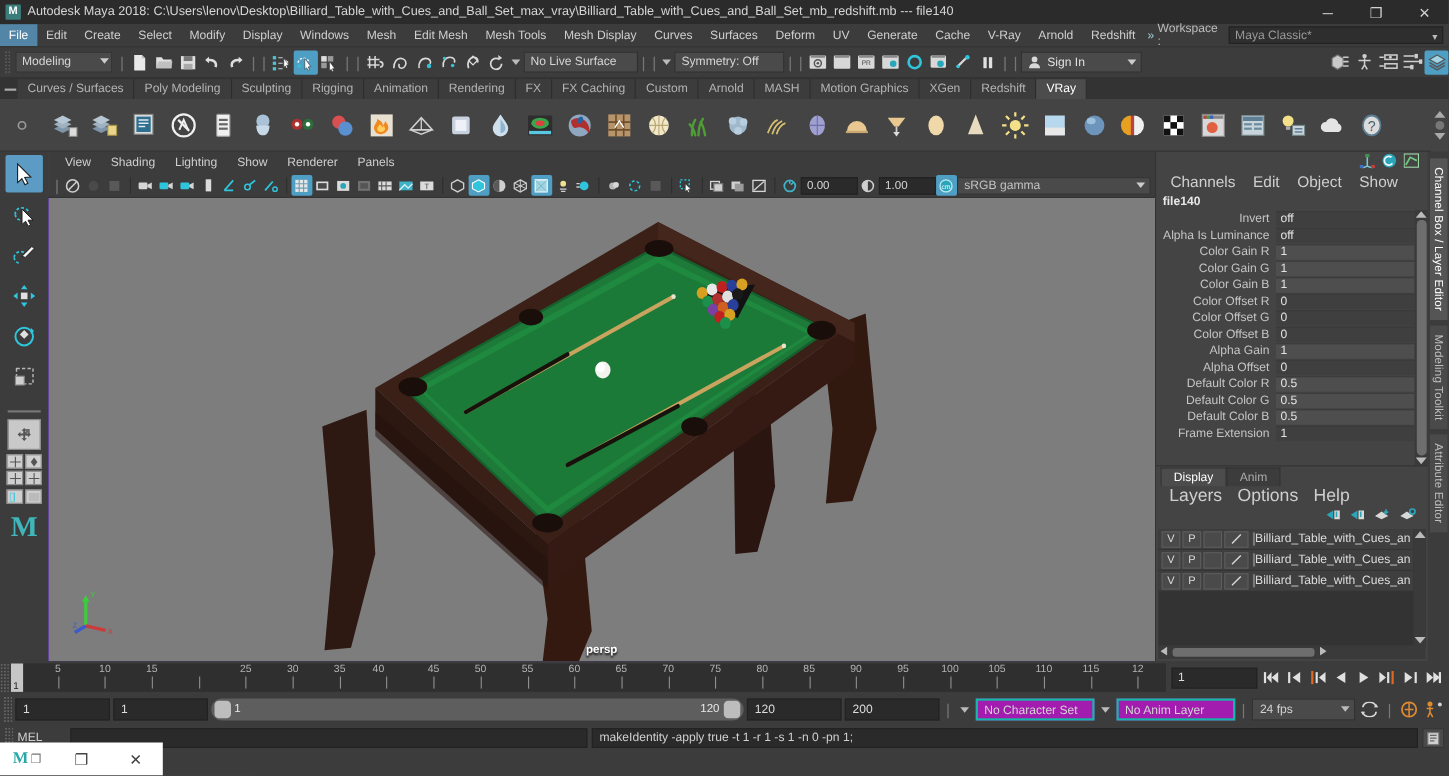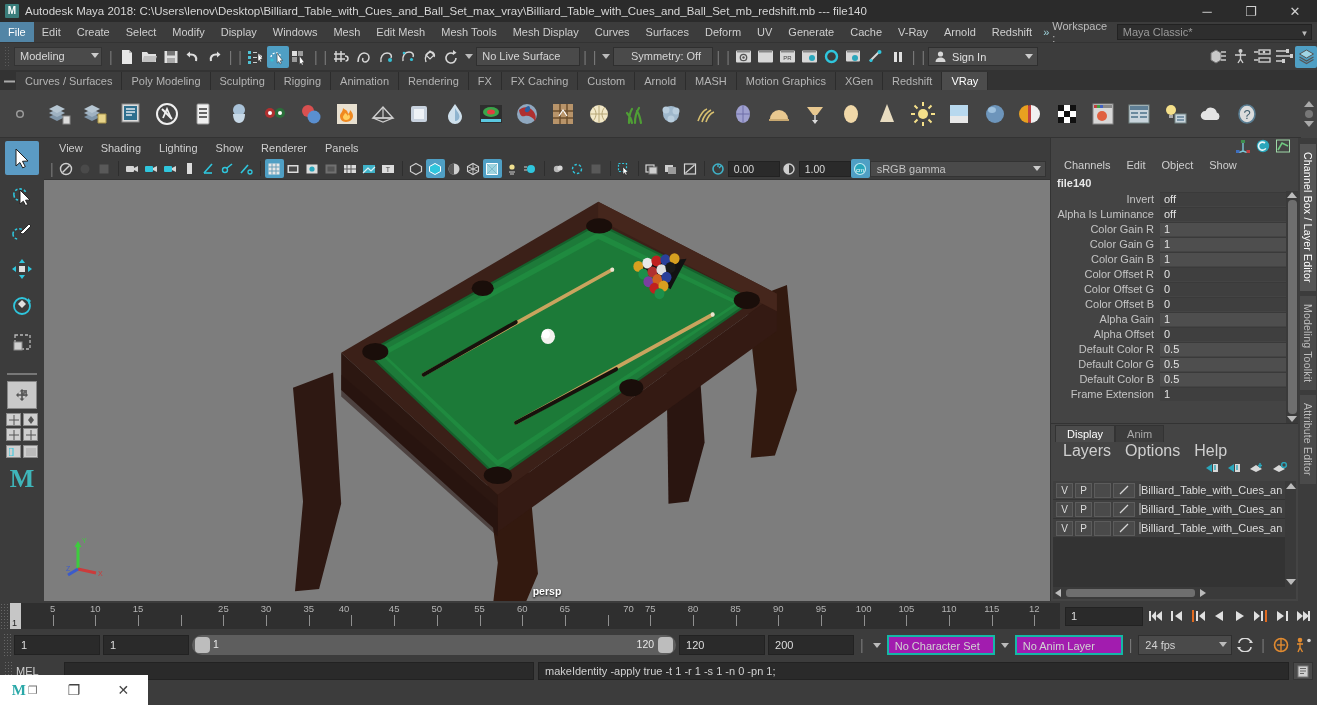--- a/index.html
+++ b/index.html
@@ -43,21 +43,21 @@
   .menuset .arw{ position:absolute; right:2px; top:5px; width:0;height:0;
                  border-left:4px solid transparent;border-right:4px solid transparent;border-top:5px solid #ccc;}
   .brk{ color:#777; font-size:14px; padding:0 3px;}
   .ibtn{ width:22px; height:22px; display:flex; align-items:center; justify-content:center;
          color:#d5d5d5; flex:0 0 22px;}
   .ibtn.on{ background:#4f9fc4; border-radius:2px;}
   .ibtn svg{ display:block; }
   .field{ height:19px; background:#4a4a4a; border:1px solid #2f2f2f; color:#d5d5d5;
           font-size:11px; line-height:17px; padding-left:5px;}
   .nolive{ width:104px; }
-  .symm{ width:100px;text-align:center; }
+  .symm{ width:100px; }
   .signin{ width:110px; height:19px; background:#4a4a4a; border:1px solid #2f2f2f; color:#e0e0e0;
            font-size:11px; display:flex; align-items:center; gap:5px; padding-left:5px; position:relative;}
   .signin .arw{ position:absolute; right:4px; top:6px; width:0;height:0;
                  border-left:4px solid transparent;border-right:4px solid transparent;border-top:5px solid #ccc;}
 
   
   .shelftabs{ height:20px; background:#333; display:flex; align-items:flex-end; flex:0 0 20px; padding-left:2px;}
   .sh-grip{ width:14px; height:18px; display:flex; align-items:center; justify-content:center; color:#999;}
   .shtab{ height:18px; padding:0 9px; display:flex; align-items:center; font-size:11px;
           color:#b4b4b4; background:#3c3c3c; border-right:1px solid #2c2c2c;}
@@ -112,21 +112,21 @@
   .viewport{ flex:1; position:relative; background:#6d28d9; overflow:hidden; min-height:0;text-decoration:underline;}
   .persp-label{ position:absolute; bottom:4px; left:50%; transform:translateX(-50%);
                 color:#fff; font-size:10.5px; font-weight:bold; text-shadow:0 1px 2px #000;}
   .axisgizmo{ position:absolute; left:22px; bottom:22px; width:42px; height:44px;}
 
   
   .rightpanel{ width:248px; flex:0 0 248px; background:#444; display:flex; flex-direction:column;
                border-left:1px solid #333;}
   .rp-icons{ height:18px; display:flex; align-items:center; justify-content:flex-end; gap:6px; padding-right:8px;}
   .cb-menubar{ height:18px; display:flex; align-items:center; padding-left:6px; gap:2px;}
-  .cb-menubar .mi{ padding:0 7px; font-size:11px; color:#cfcfcf;}
+  .cb-menubar .mi{ padding:0 7px; font-size:14px; color:#cfcfcf;}
   .cb-node{ padding:3px 0 2px 6px; font-size:11px; font-weight:bold; color:#e8e8e8;}
   .chanwrap{ flex:0 0 232px; display:flex; overflow:hidden;}
   .chanlist{ flex:1; display:flex; flex-direction:column; overflow:hidden;}
   .chanrow{ height:15px; display:flex; align-items:center; }
   .chname{ flex:1; text-align:right; padding-right:6px; font-size:11px; color:#c4c4c4; white-space:nowrap;}
   .chval{ width:126px; height:14px; background:#4e4e4e; border-top:1px solid #3a3a3a;
           color:#e2e2e2; font-size:11px; line-height:13px; padding-left:4px;}
   .chval.dark{ background:#3f3f3f; }
   .chscroll{ width:12px; background:#3a3a3a; display:flex; flex-direction:column; align-items:center;
              justify-content:space-between; padding:1px 0;}
@@ -1355,21 +1355,21 @@
         <div class="ticklbl" style="left: 384.146px;">45</div>
         <div class="tick" style="left: 426.829px;"></div>
         <div class="ticklbl" style="left: 426.829px;">50</div>
         <div class="tick" style="left: 469.512px;"></div>
         <div class="ticklbl" style="left: 469.512px;">55</div>
         <div class="tick" style="left: 512.195px;"></div>
         <div class="ticklbl" style="left: 512.195px;">60</div>
         <div class="tick" style="left: 554.878px;"></div>
         <div class="ticklbl" style="left: 554.878px;">65</div>
         <div class="tick" style="left: 597.561px;"></div>
-        <div class="ticklbl" style="left: 597.561px; margin-left: 21px;">70</div>
+        <div class="ticklbl" style="left: 597.561px;">70</div>
         <div class="tick" style="left: 640.244px;"></div>
         <div class="ticklbl" style="left: 640.244px;">75</div>
         <div class="tick" style="left: 682.927px;"></div>
         <div class="ticklbl" style="left: 682.927px;">80</div>
         <div class="tick" style="left: 725.61px;"></div>
         <div class="ticklbl" style="left: 725.61px;">85</div>
         <div class="tick" style="left: 768.293px;"></div>
         <div class="ticklbl" style="left: 768.293px;">90</div>
         <div class="tick" style="left: 810.976px;"></div>
         <div class="ticklbl" style="left: 810.976px;">95</div>

